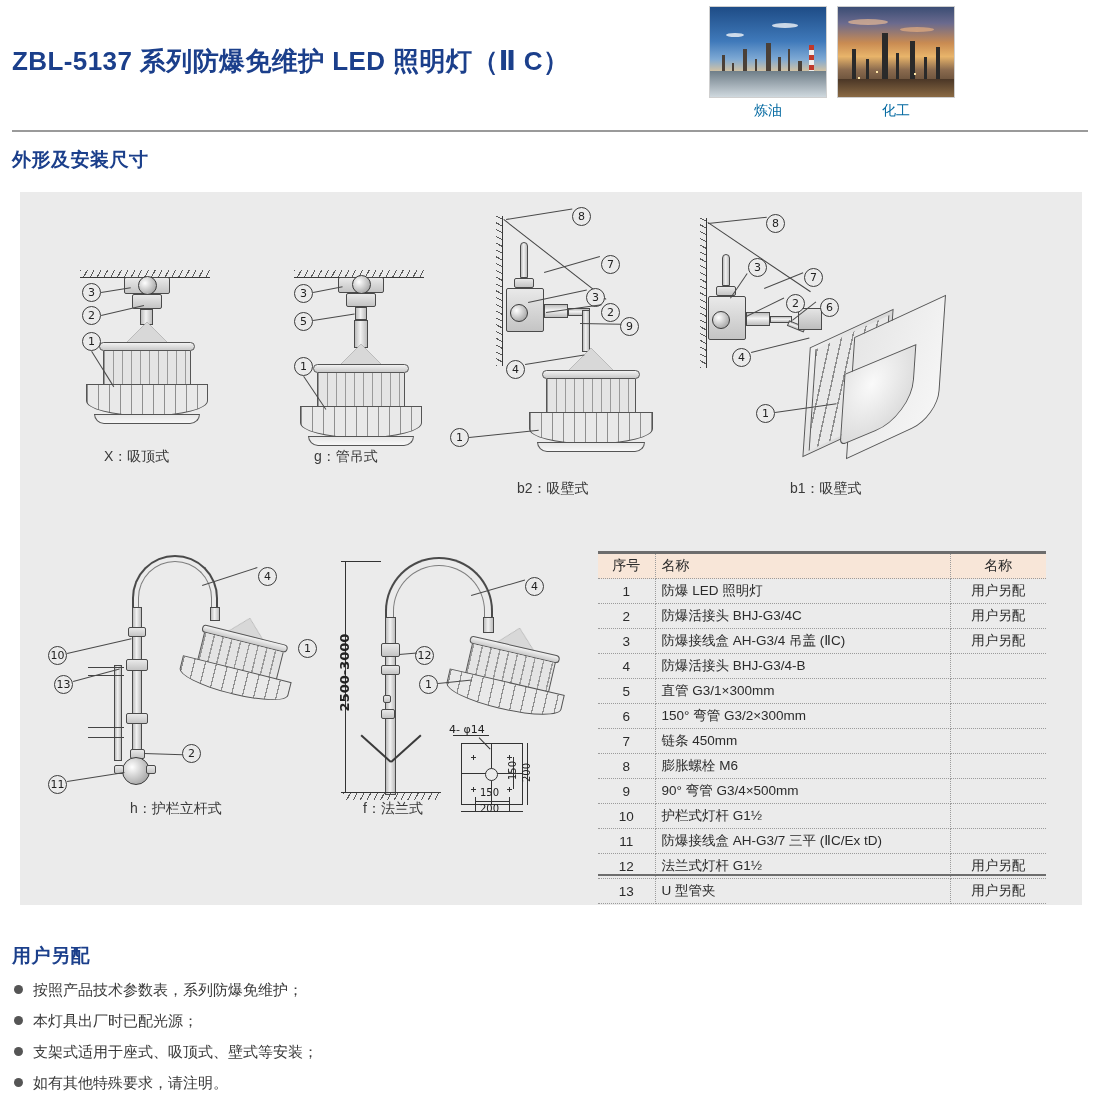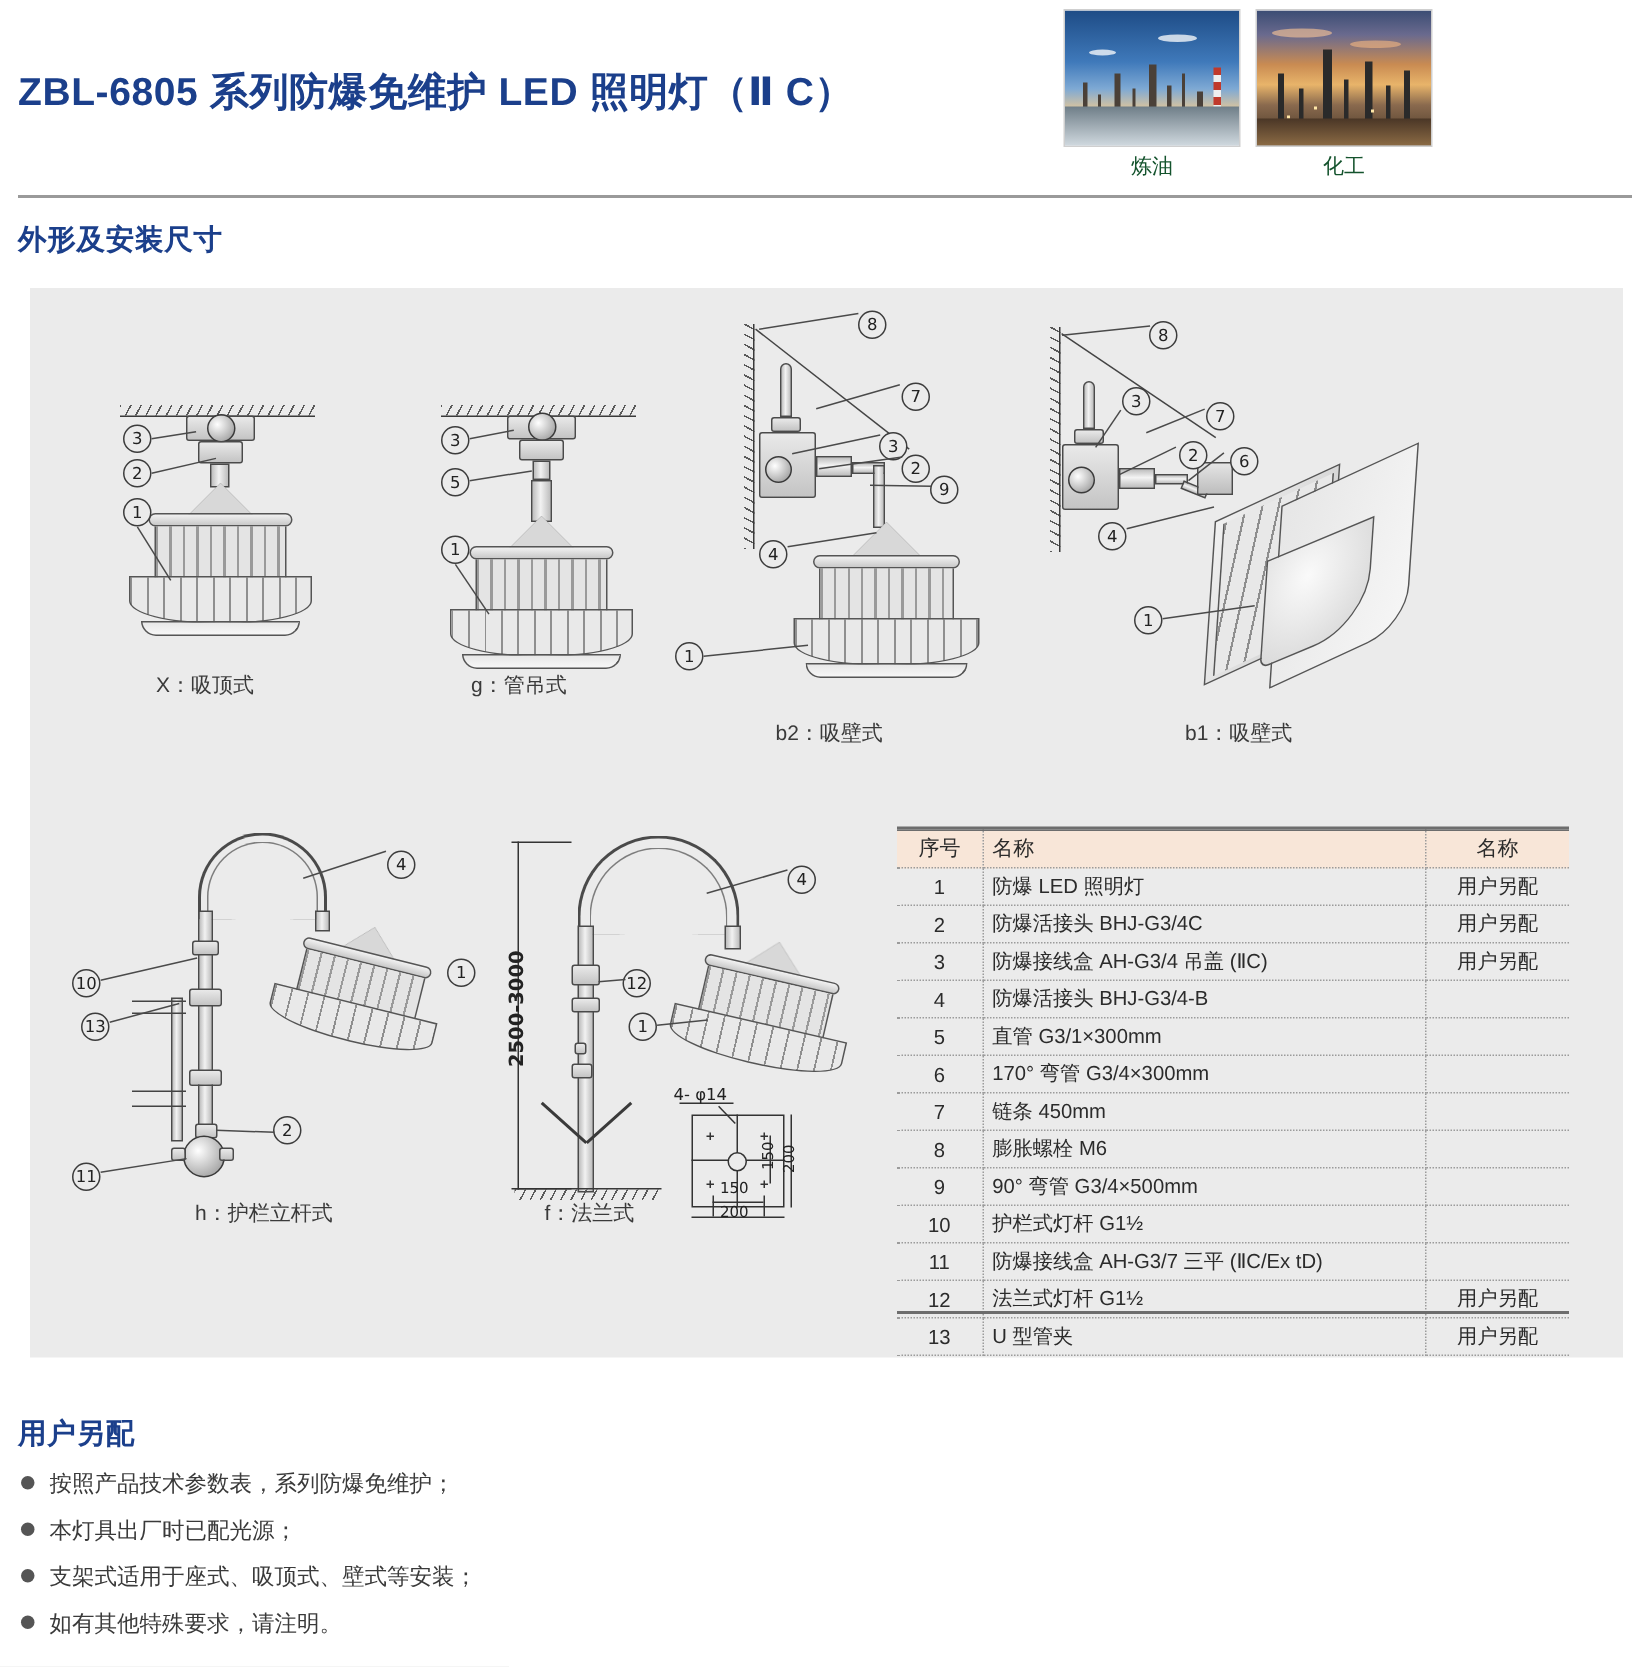--- a/index.html
+++ b/index.html
@@ -20,21 +20,21 @@
     font-weight:400;white-space:nowrap;
   }
   .title-cn{
     position:absolute;left:12px;top:44px;
     font-size:26px;color:#1b3f8b;font-weight:bold;
     white-space:nowrap;letter-spacing:0.4px;
   }
   .apps{position:absolute;left:709px;top:6px;width:380px;height:118px;display:flex;gap:10px;}
   .app{width:118px;display:flex;flex-direction:column;align-items:center;}
   .app-photo{width:118px;height:92px;position:relative;overflow:hidden;border:1px solid #cfcfcf;box-sizing:border-box;}
-  .app-cap{font-size:14px;color:#14532d;margin-top:5px;line-height:1;}
+  .app-cap{font-size:14px;color:#0369a1;margin-top:5px;line-height:1;}
   .hdr-rule{position:absolute;left:12px;top:130px;width:1076px;height:2px;background:#9a9a9a;}
 
   
   .ph-sky-a{position:absolute;inset:0;background:linear-gradient(180deg,#1e4c86 0%,#3f79ba 38%,#7ea9d4 58%,#d6c3a0 72%,#9fb6c9 85%,#b9c8d4 100%);}
   .ph-sky-b{position:absolute;inset:0;background:linear-gradient(180deg,#3b4d74 0%,#6a6a8e 18%,#c98b52 40%,#e8b46a 55%,#8a6a4e 70%,#3e2f22 100%);}
   .ph-sky-c{position:absolute;inset:0;background:linear-gradient(180deg,#5e87b5 0%,#a9c2d8 22%,#c9d8e4 34%,#2f6a9c 44%,#1d4f7c 70%,#4e7fa4 100%);}
   .cloud{position:absolute;background:rgba(255,255,255,.75);border-radius:50%;}
   .tower{position:absolute;bottom:8px;background:#2a2a2a;}
   .tower.l{background:#4a4038;}
   .twinkle{position:absolute;background:#ffe7a8;width:2px;height:2px;}
@@ -137,21 +137,21 @@
 
   
   .notes{position:absolute;left:14px;top:982px;}
   .note{font-size:15px;color:#3a3a3a;line-height:1;margin-bottom:16px;white-space:nowrap;}
   .note .dot{display:inline-block;width:9px;height:9px;border-radius:50%;background:#555;margin-right:10px;vertical-align:1px;}
 </style>
 </head>
 <body>
 
 <div class="header">
-  <div class="title-cn">ZBL-6805 系列防爆免维护 LED 照明灯（Ⅱ C）</div>
+  <div class="title-cn">ZBL-5137 系列防爆免维护 LED 照明灯（Ⅱ C）</div>
 
   <div class="apps">
 
     <div class="app">
       <div class="app-photo">
         <div class="ph-sky-a"></div>
         <div class="cloud" style="left:62px;top:16px;width:26px;height:5px;"></div>
         <div class="cloud" style="left:16px;top:26px;width:18px;height:4px;"></div>
         <div class="tower l" style="left:12px;width:3px;height:34px;"></div>
         <div class="tower l" style="left:22px;width:2px;height:26px;"></div>
@@ -472,21 +472,21 @@
           <td class="c-name">防爆活接头 BHJ-G3/4-B</td>
           <td class="c-sup"></td>
         </tr>
         <tr>
           <td class="c-no">5</td>
           <td class="c-name">直管 G3/1×300mm</td>
           <td class="c-sup"></td>
         </tr>
         <tr>
           <td class="c-no">6</td>
-          <td class="c-name">170°  弯管 G3/4×300mm</td>
+          <td class="c-name">150°  弯管 G3/2×300mm</td>
           <td class="c-sup"></td>
         </tr>
         <tr>
           <td class="c-no">7</td>
           <td class="c-name">链条 450mm</td>
           <td class="c-sup"></td>
         </tr>
         <tr>
           <td class="c-no">8</td>
           <td class="c-name">膨胀螺栓 M6</td>

